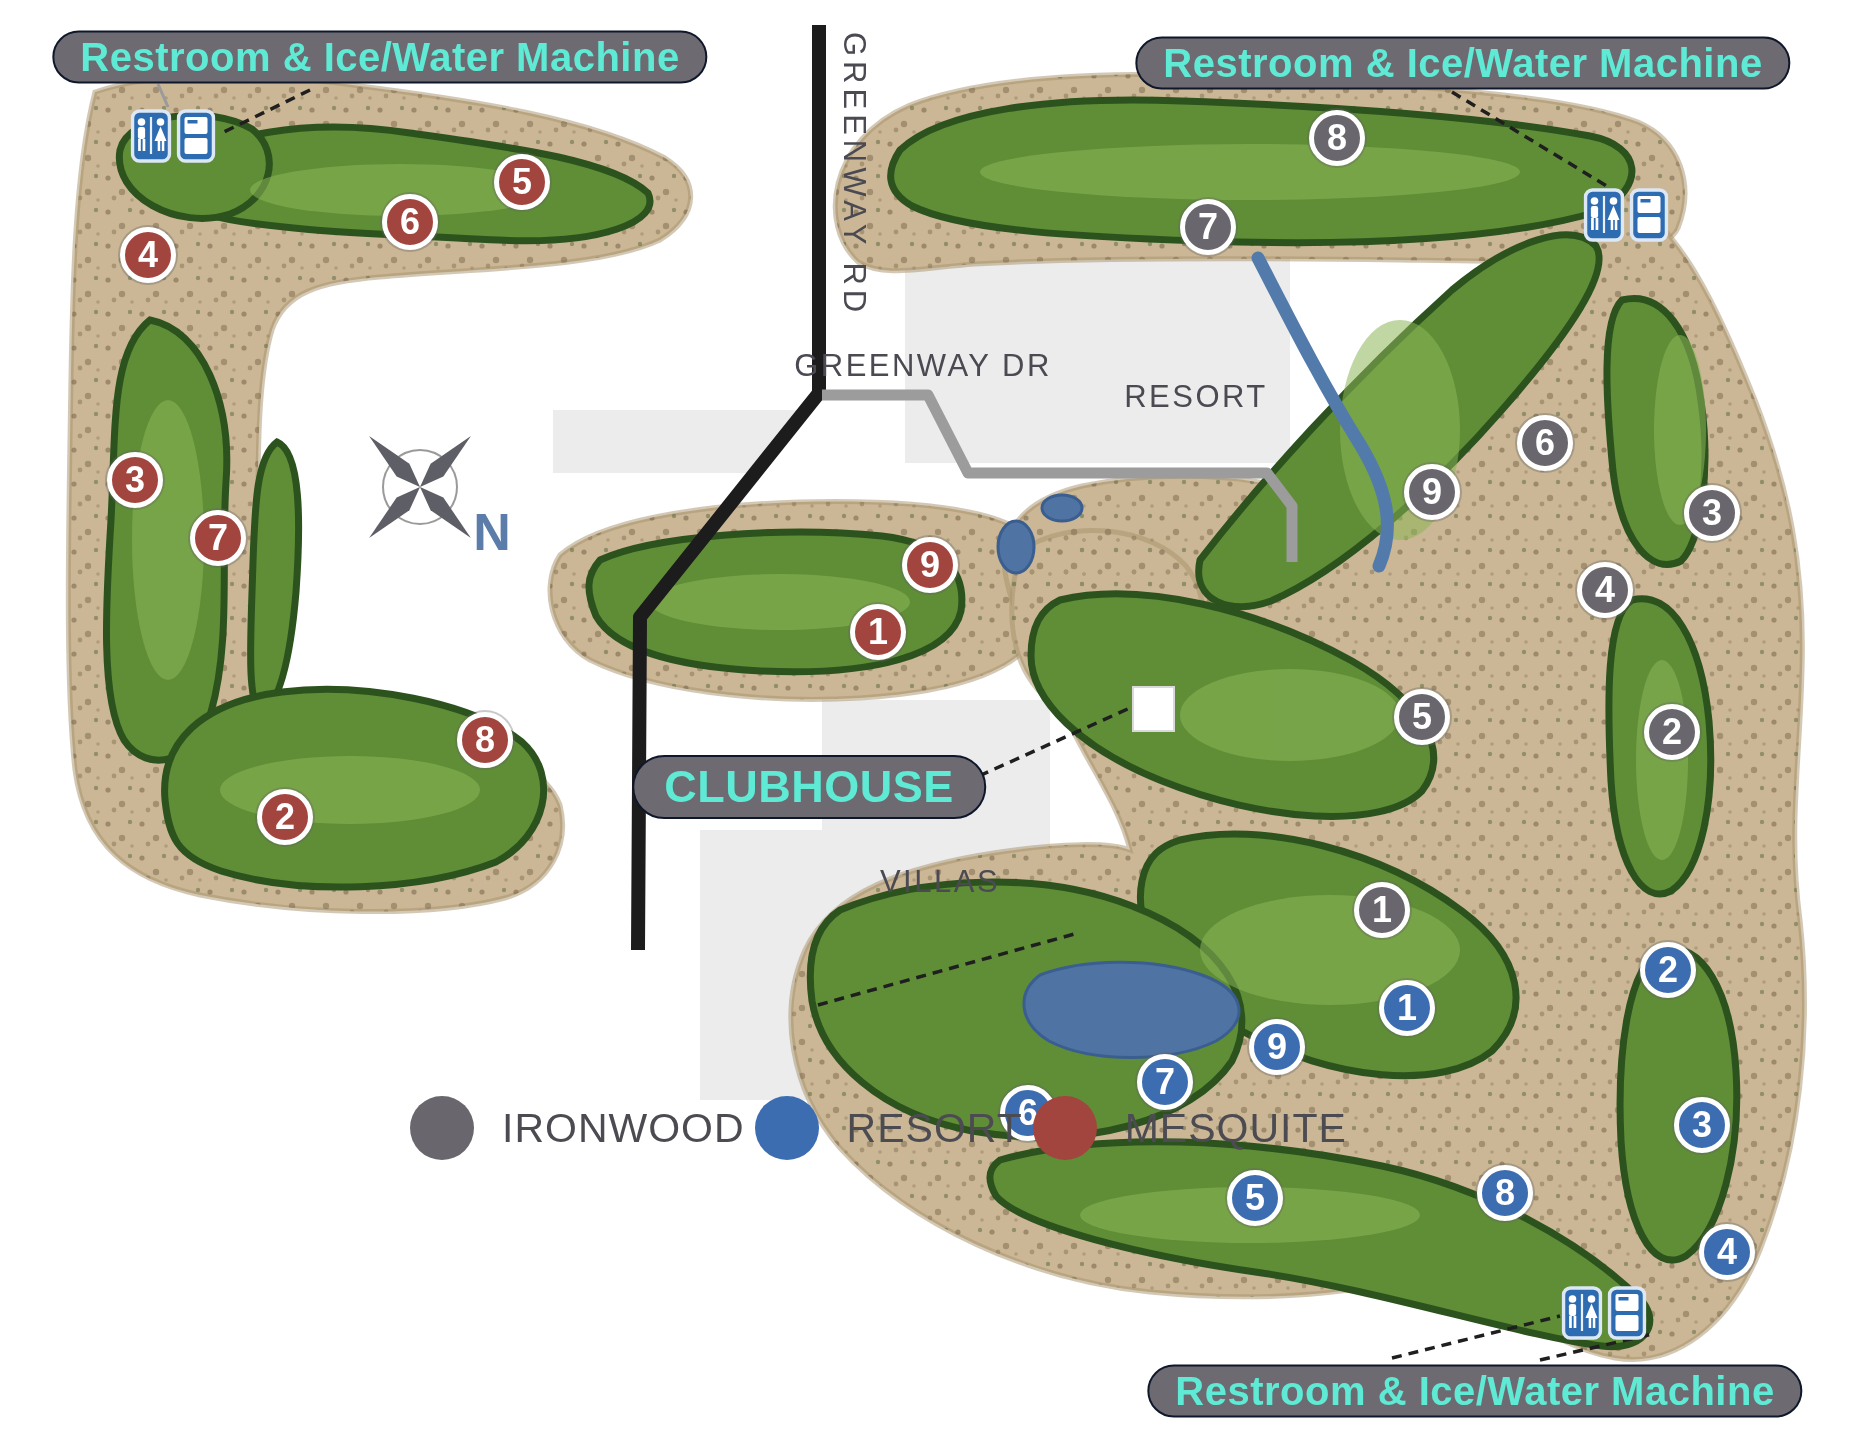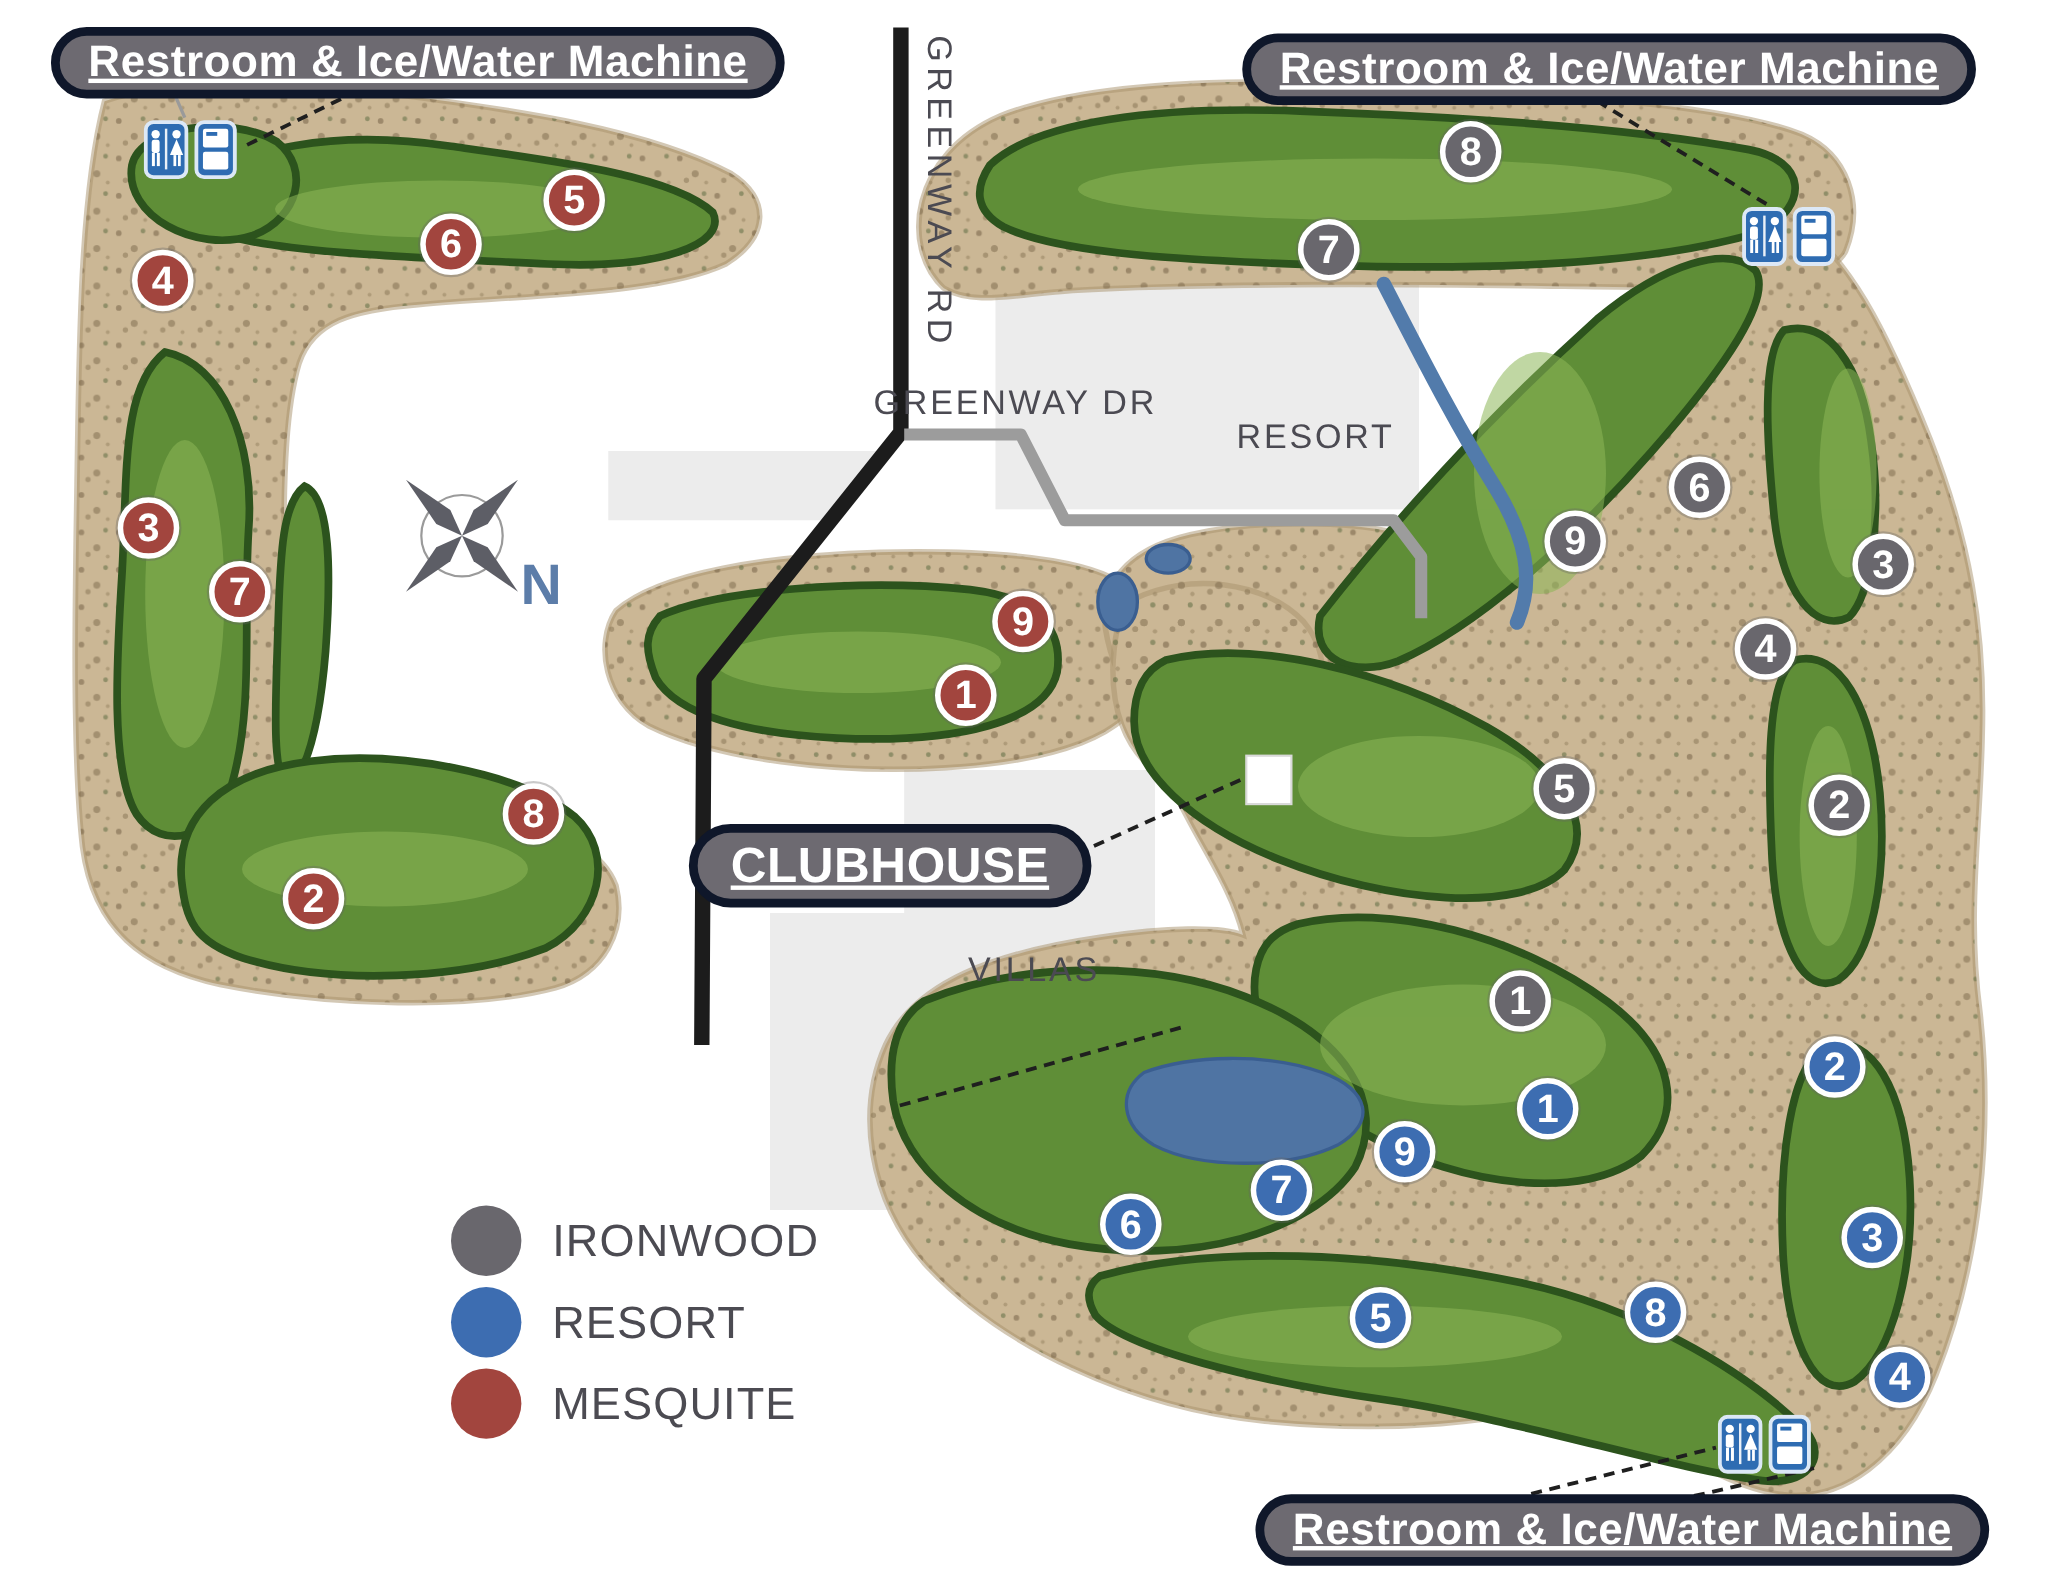--- a/index.html
+++ b/index.html
@@ -1,34 +1,34 @@
 <!DOCTYPE html>
 <html><head>
 <meta charset="utf-8">
 <style>
   html,body{margin:0;padding:0;background:#fff;}
   .stage{position:relative;width:1876px;height:1432px;background:#fff;overflow:hidden;
          font-family:"Liberation Sans",sans-serif;}
   .stage svg.basemap{position:absolute;left:0;top:0;}
 
   
-  .pill{position:absolute;transform:translate(-50%,-50%);background:#6d6a71;color:#ffffff;
-        font-weight:bold;border:8px solid #0f172a;border-radius:60px;padding:2px 26px;
-        font-size:40px;white-space:nowrap;letter-spacing:.5px;z-index:30;text-decoration:underline;}
+  .pill{position:absolute;transform:translate(-50%,-50%);background:#6d6a71;color:#5eead4;
+        font-weight:bold;border:2px solid #0f172a;border-radius:60px;padding:2px 26px;
+        font-size:40px;white-space:nowrap;letter-spacing:.5px;z-index:30;}
   .pill-lg{font-size:45px;padding:4px 30px;}
 
   
   .map-label{position:absolute;color:#4b4a52;font-size:31px;letter-spacing:2.5px;
              transform:translate(-50%,-50%);white-space:nowrap;z-index:20;}
   .map-label.vertical{writing-mode:vertical-rl;transform:none;letter-spacing:5px;}
   .north{position:absolute;color:#5c7da9;font-weight:bold;font-size:52px;
          transform:translate(-50%,-50%);z-index:20;}
 
   
-  .legend{position:absolute;left:410px;top:1096px;display:flex;flex-direction:column;
+  .legend{position:absolute;left:410px;top:1096px;display:flex;flex-direction:row;
           gap:10px;z-index:30;}
   .legend-row{display:flex;align-items:center;gap:28px;}
   .legend-swatch{width:64px;height:64px;border-radius:50%;flex:0 0 auto;}
   .legend-label{font-size:41px;color:#4c4b52;letter-spacing:1px;}
 
   
   .marker{position:absolute;width:46px;height:46px;border-radius:50%;border:5px solid #fff;
           box-shadow:0 0 0 2px rgba(100,100,100,.35);color:#fff;font-weight:bold;
           font-size:36px;display:flex;align-items:center;justify-content:center;
           transform:translate(-50%,-50%);z-index:25;line-height:1;}

